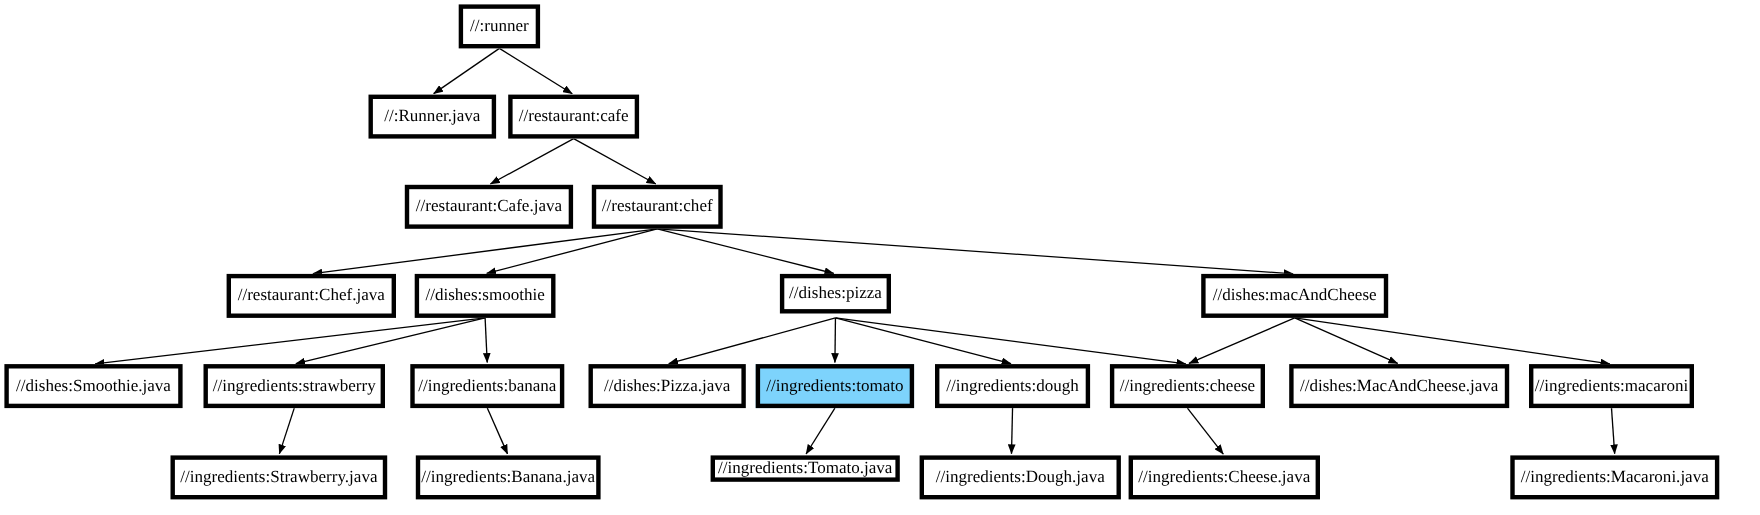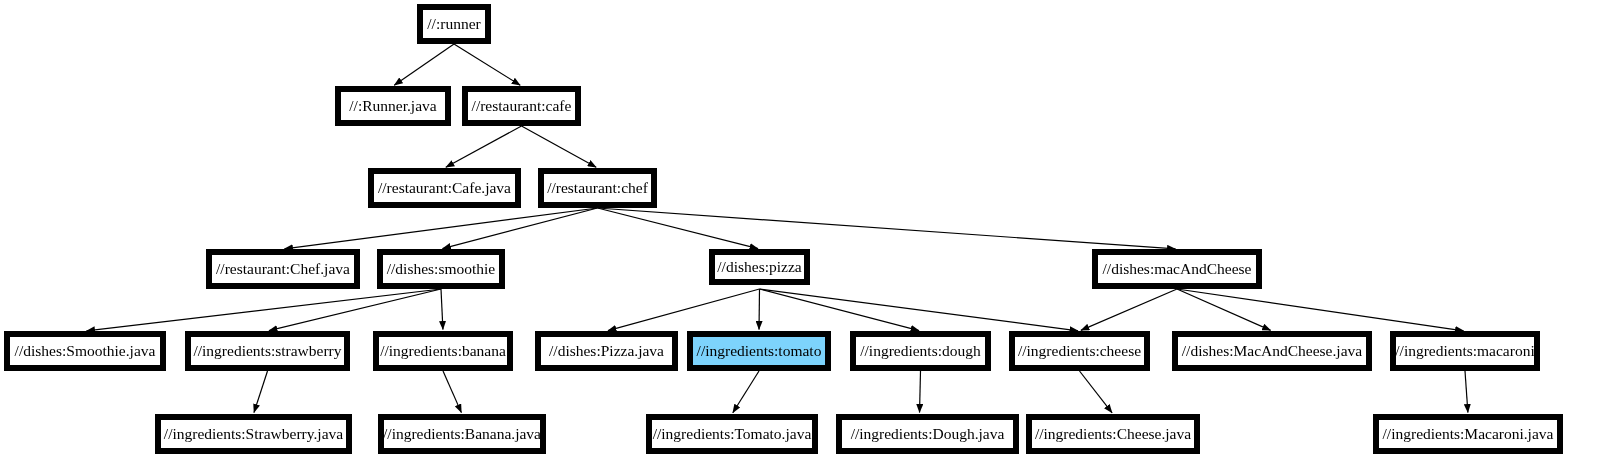--- a/index.html
+++ b/index.html
@@ -21,21 +21,21 @@
     position: absolute;
     left: 0;
     top: 0;
     width: 1600px;
     height: 468px;
     pointer-events: none;
   }
   .node {
     position: absolute;
     box-sizing: border-box;
-    border: 6px solid #15803d;
+    border: 4px solid #15803d;
     background: #ffffff;
     display: flex;
     align-items: center;
     justify-content: center;
     font-size: 15.5px;
     line-height: 1;
     color: #000000;
     white-space: nowrap;
     z-index: 2;
   }
@@ -133,21 +133,21 @@
       </div>
       <div class="node" style="left: 1390px; top: 331px; width: 150px; height: 40px; border-color: rgb(0, 0, 0); background: rgb(255, 255, 255);">
         <span class="node-label">//ingredients:macaroni</span>
       </div>
       <div class="node" style="left: 155px; top: 414px; width: 197px; height: 40px; border-color: rgb(0, 0, 0); background: rgb(255, 255, 255);">
         <span class="node-label">//ingredients:Strawberry.java</span>
       </div>
       <div class="node" style="left: 378px; top: 414px; width: 168px; height: 40px; border-color: rgb(0, 0, 0); background: rgb(255, 255, 255);">
         <span class="node-label">//ingredients:Banana.java</span>
       </div>
-      <div class="node" style="left: 646px; top: 414px; width: 172px; height: 40px; border-color: rgb(0, 0, 0); background: rgb(255, 255, 255);">
+      <div class="node" style="left: 646px; top: 414px; width: 172px; height: 24px; border-color: rgb(0, 0, 0); background: rgb(255, 255, 255);">
         <span class="node-label">//ingredients:Tomato.java</span>
       </div>
       <div class="node" style="left: 836px; top: 414px; width: 183px; height: 40px; border-color: rgb(0, 0, 0); background: rgb(255, 255, 255);">
         <span class="node-label">//ingredients:Dough.java</span>
       </div>
       <div class="node" style="left: 1026px; top: 414px; width: 174px; height: 40px; border-color: rgb(0, 0, 0); background: rgb(255, 255, 255);">
         <span class="node-label">//ingredients:Cheese.java</span>
       </div>
       <div class="node" style="left: 1373px; top: 414px; width: 190px; height: 40px; border-color: rgb(0, 0, 0); background: rgb(255, 255, 255);">
         <span class="node-label">//ingredients:Macaroni.java</span>

